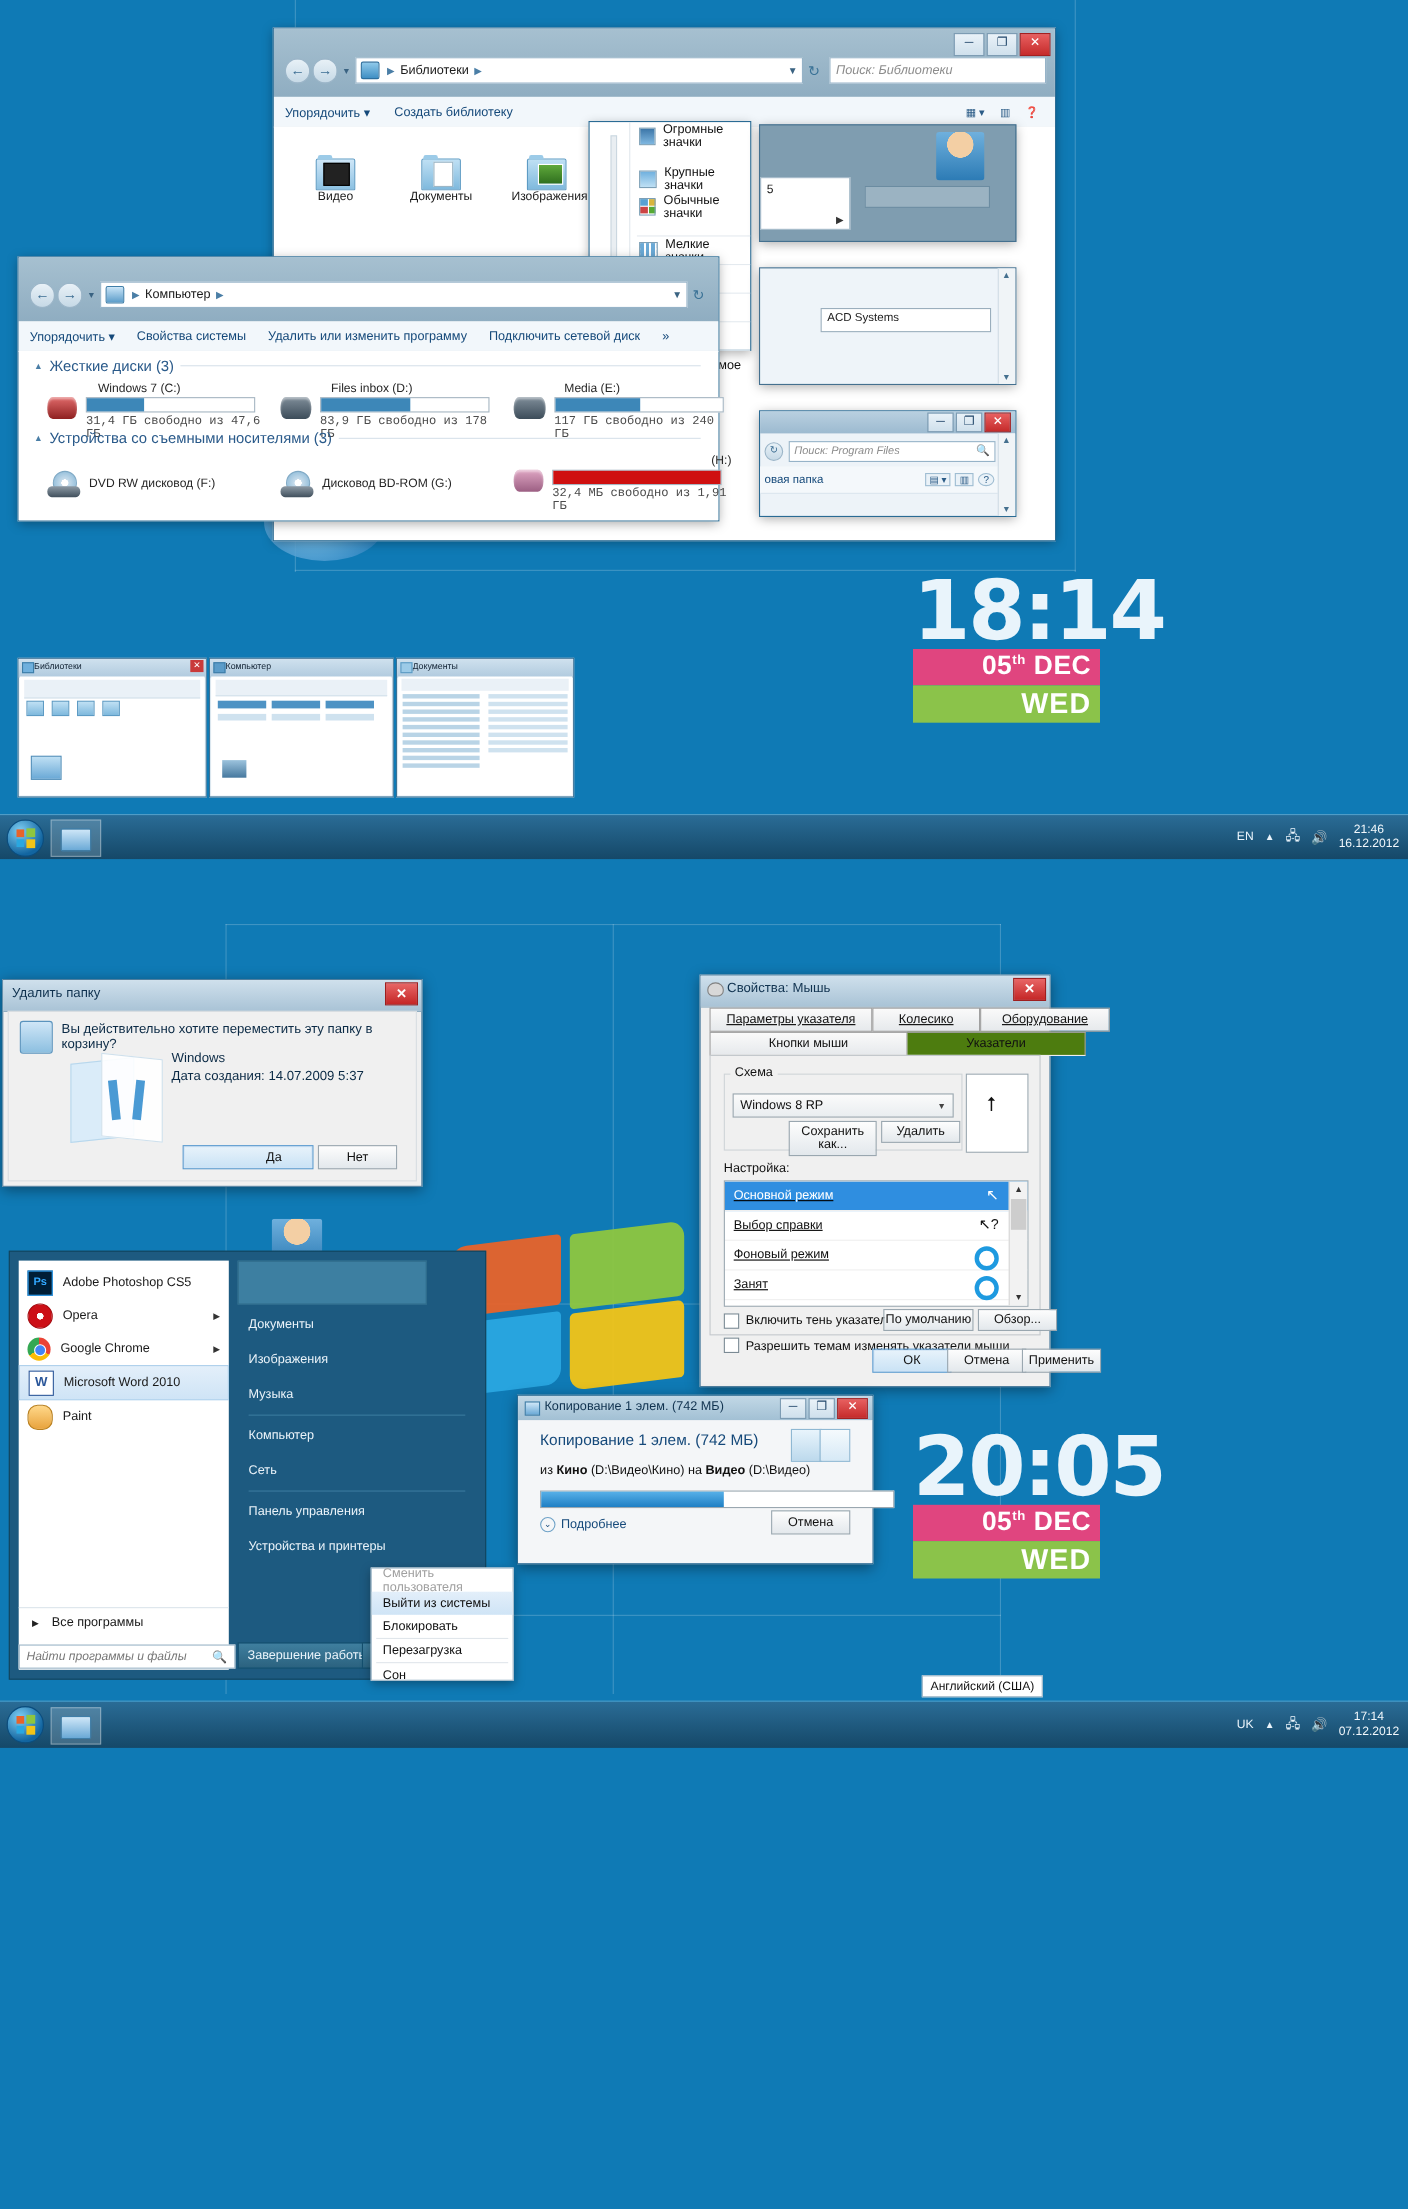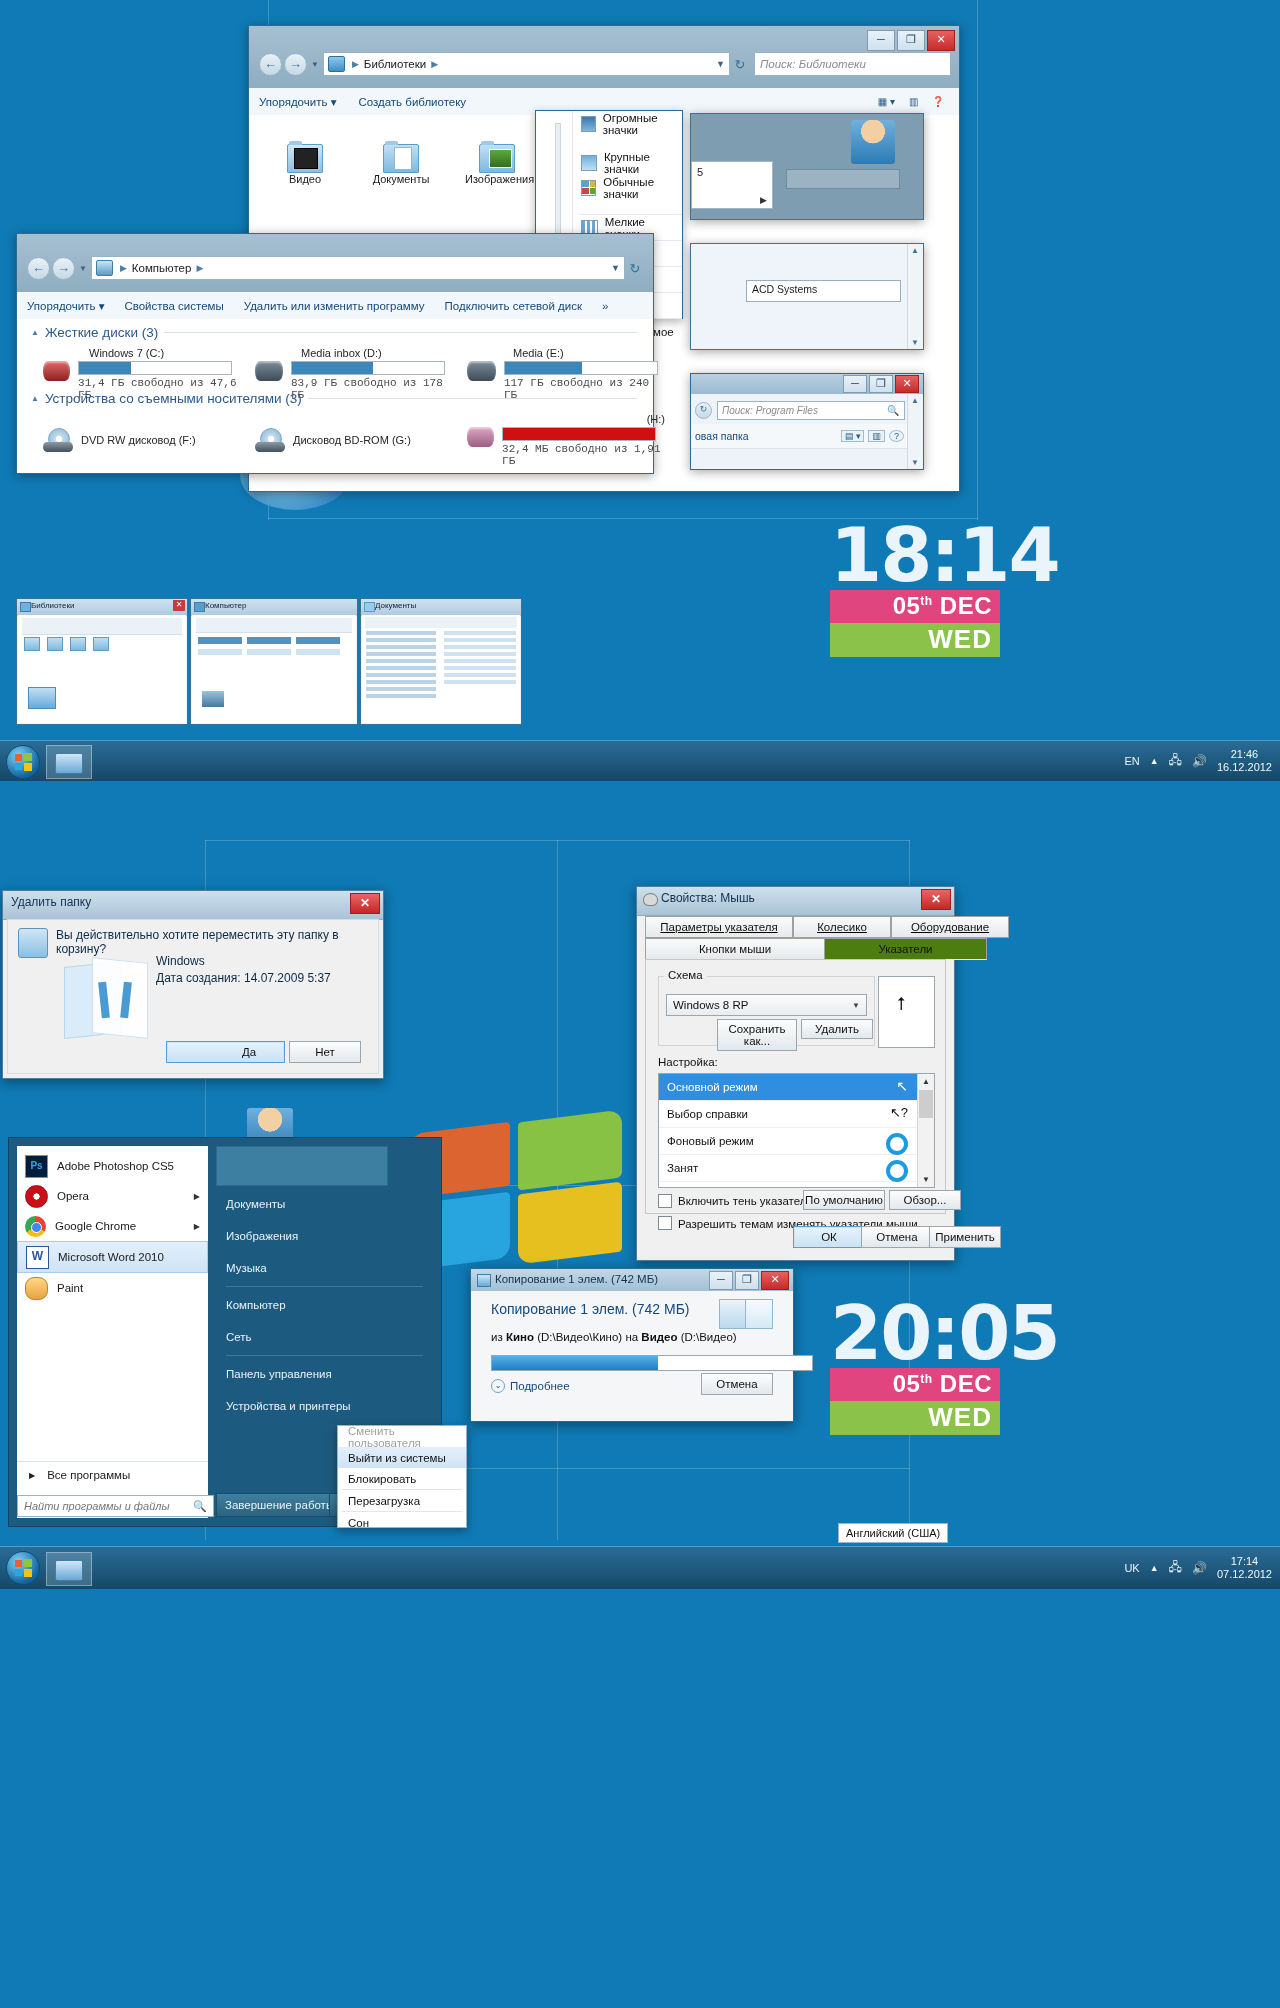--- a/index.html
+++ b/index.html
@@ -107,21 +107,21 @@
      background:linear-gradient(#e86666,#c42626);border:1px solid #9e1e1e;color:#fff;
      font-size:12px;text-align:center;line-height:18px;font-weight:bold;}
   .btn{background:linear-gradient(#fdfdfd,#e3e8ec);border:1px solid #9aa7b0;
      font-size:11.5px;color:#111;text-align:center;padding:4px 0;min-width:70px;}
   .btn.def{border:1px solid #5b9bd0;box-shadow:0 0 0 1px #cfe3f5 inset;background:linear-gradient(#e8f3fb,#c9e2f5);}
   .tab{background:linear-gradient(#fafafa,#e6e9ec);border:1px solid #a0a0a0;font-size:11.5px;
      color:#111;text-align:center;padding:4px 10px;}
   .tab.active{background:#4d7c0f;border-bottom-color:#f0f0f0;}
   .grpbox{border:1px solid #cfd4d8;position:absolute;}
   .grplbl{position:absolute;background:#f0f0f0;font-size:11.5px;color:#111;padding:0 4px;}
-  .listbox{background:#fff;border:1px solid #9aa7b0;position:absolute;overflow:hidden;}
+  .listbox{background:#fff;border:1px solid #9aa7b0;position:absolute;overflow:hidden;text-decoration:underline;}
   .lbrow{height:26px;display:flex;align-items:center;padding:0 8px;font-size:11.5px;color:#111;
      border-bottom:1px solid #efefef;position:relative;}
   .lbrow.sel{background:#2f8ee0;color:#fff;}
   .chk{width:12px;height:12px;border:1px solid #7b8a94;background:#fff;display:inline-block;vertical-align:-2px;}
   .combo{background:linear-gradient(#fbfbfb,#e9edf0);border:1px solid #9aa7b0;
      font-size:11.5px;color:#111;display:flex;align-items:center;padding:0 6px;position:absolute;}
 
   
   .startmenu{position:absolute;background:#1d5a80;border:1px solid #11455f;}
   .sm-left{position:absolute;left:8px;top:8px;width:191px;bottom:8px;background:#fff;}
@@ -402,21 +402,21 @@
           <div class="hdd red"></div>
           <div>
             <div class="drivebar">
                 <i style="width:34%"></i>
               </div>
             <div class="drvsub" style="margin-top:2px;">31,4 ГБ свободно из 47,6 ГБ</div>
           </div>
         </div>
       </div>
       <div style="width:196px;">
-        <div class="drvname" style="margin-left:46px;">Media inbox (D:)</div>
+        <div class="drvname" style="margin-left:46px;">Files inbox (D:)</div>
         <div style="display:flex;gap:8px;align-items:flex-start;margin-top:2px;">
           <div class="hdd"></div>
           <div>
             <div class="drivebar">
                 <i style="width:53%"></i>
               </div>
             <div class="drvsub" style="margin-top:2px;">83,9 ГБ свободно из 178 ГБ</div>
           </div>
         </div>
       </div>

